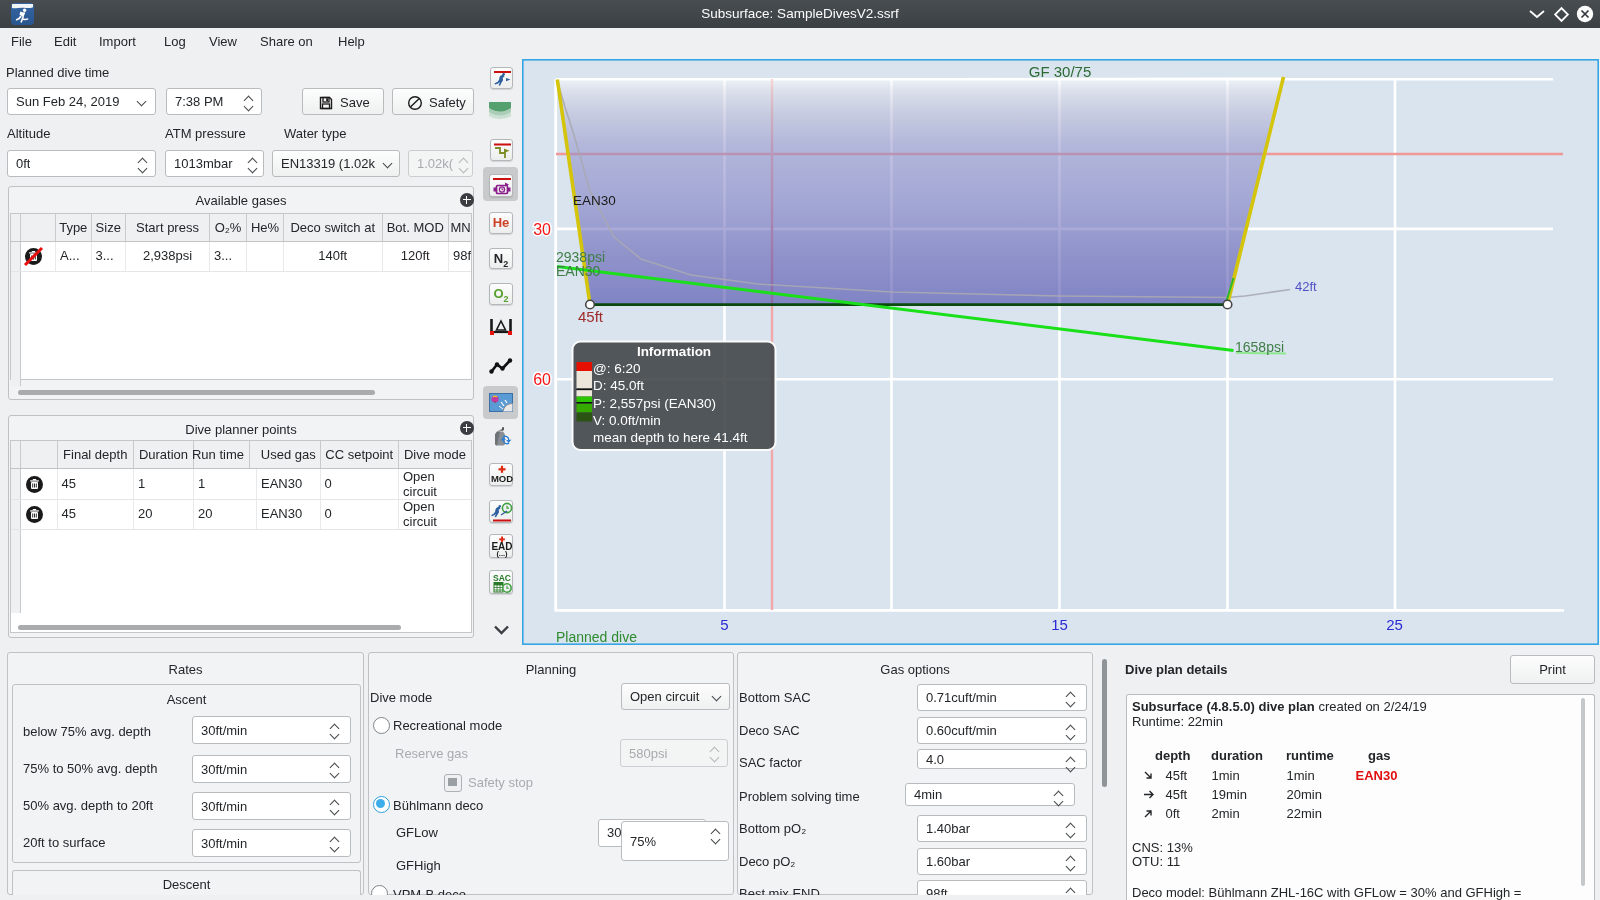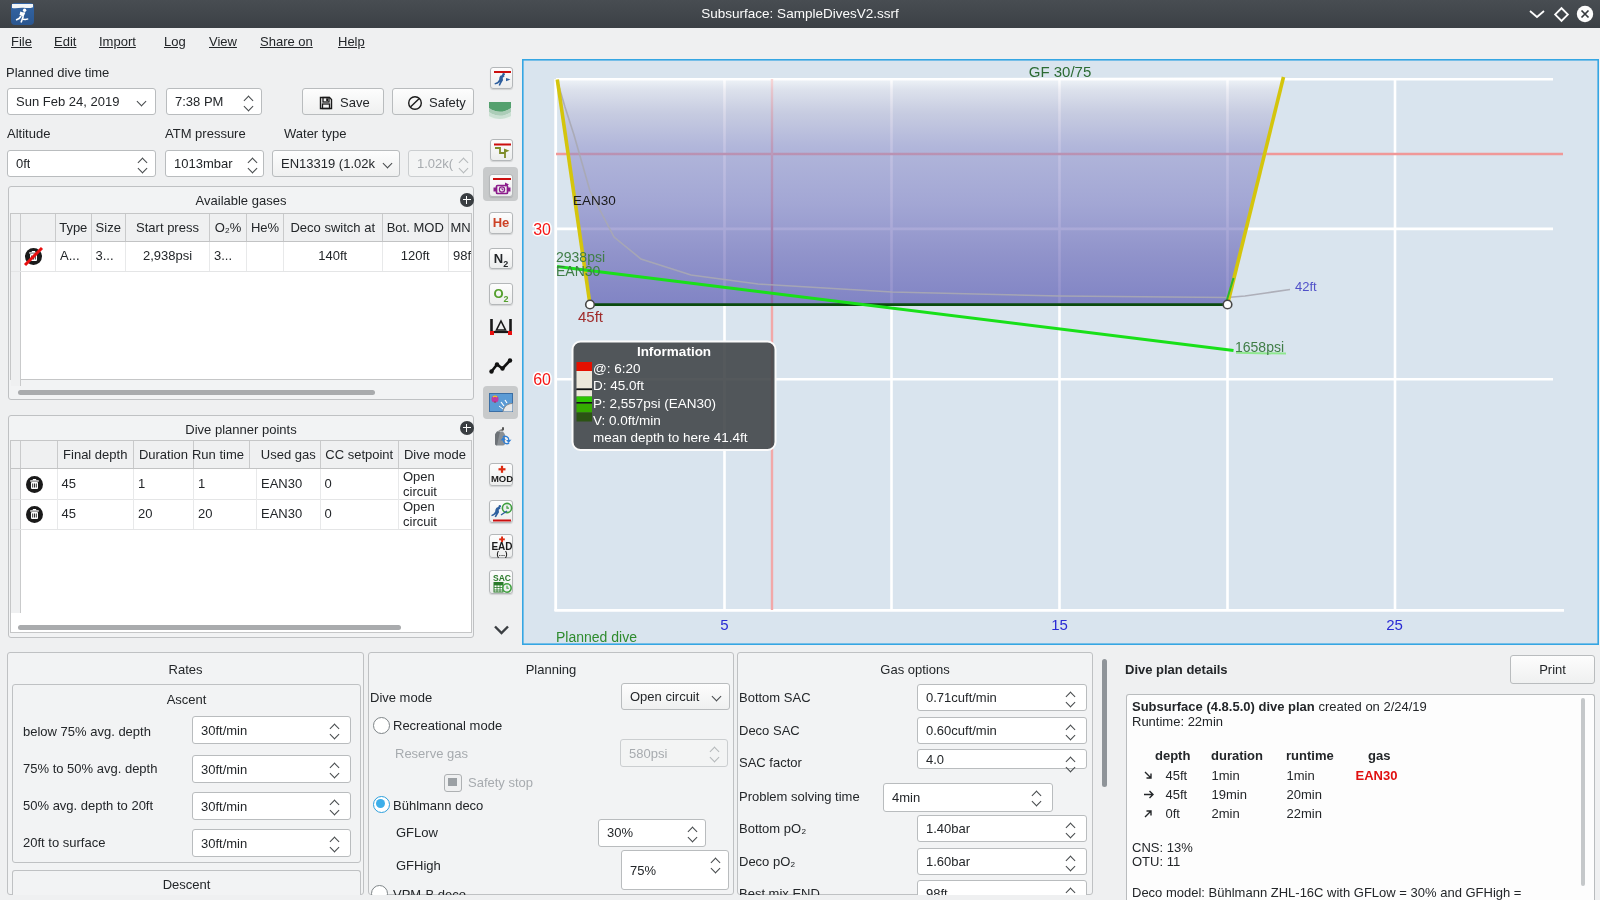--- a/index.html
+++ b/index.html
@@ -4,21 +4,21 @@
 * { margin:0; padding:0; box-sizing:border-box; }
 html,body { width:1600px; height:900px; overflow:hidden; }
 body { font-family:"Liberation Sans", sans-serif; font-size:13px; color:#232629; background:#eff0f1; position:relative; }
 .abs { position:absolute; }
 
 #titlebar { position:absolute; left:0; top:0; width:1600px; height:28px; background:linear-gradient(#484d52,#3b4045); color:#fcfcfc; }
 #titlebar .title { position:absolute; left:0; right:0; top:0; height:28px; text-align:center; line-height:28px; font-size:13.5px; }
 #appicon { position:absolute; left:11px; top:3px; width:23px; height:22px; background:linear-gradient(#3465a4,#2a568f); border-radius:4px; }
 
 #menubar { position:absolute; left:0; top:28px; width:1600px; height:28px; background:#eff0f1; }
-#menubar span { position:absolute; top:0; line-height:28px;text-decoration:underline; }
+#menubar span { position:absolute; top:0; line-height:28px; }
 
 .lbl { position:absolute; white-space:nowrap; }
 .spin, .combo, .btn { position:absolute; background:#fff; border:1px solid #b9bcbe; border-radius:3px; }
 .spin .v, .combo .v { position:absolute; left:8px; top:0; bottom:0; display:flex; align-items:center; white-space:nowrap; overflow:hidden; }
 .btnface { background:linear-gradient(#fdfdfd,#eff0f0); }
 .dis { background:#f3f4f4; border-color:#cbced0; color:#a7abaf; }
 .ch { position:absolute; width:7px; height:7px; border:solid #45484b; border-width:0 1.6px 1.6px 0; }
 .chd { transform:rotate(45deg); }
 .chu { transform:rotate(-135deg); }
 .dis .ch { border-color:#b4b8ba; }
@@ -483,21 +483,21 @@
 <div class="lbl" style="left:468px;top:775px;color:#a7abaf">Safety stop</div>
 <div class="radio on" style="left:372.5px;top:795.5px"></div>
 <div class="lbl" style="left:393px;top:797.5px">Bühlmann deco</div>
 <div class="lbl" style="left:396px;top:825px">GFLow</div>
 <div class="spin" style="left:598px;top:818.5px;width:108px;height:28px">
     <div class="v">30%</div>
     <span class="ch chu" style="right:9px;top:8px"></span>
     <span class="ch chd" style="right:9px;top:14px"></span>
   </div>
 <div class="lbl" style="left:396px;top:858px">GFHigh</div>
-<div class="spin" style="left:621px;top:850px;width:108px;height:40px">
+<div class="spin" style="left:621px;top:821px;width:108px;height:40px">
     <div class="v">75%</div>
     <span class="ch chu" style="right:9px;top:8px"></span>
     <span class="ch chd" style="right:9px;top:14px"></span>
   </div>
 <div class="radio" style="left:371px;top:884.5px"></div>
 <div class="lbl" style="left:393px;top:886.5px">VPM-B deco</div>
 
 <div class="grp" style="left:737px;top:652px;width:356px;height:243px">
   <div class="gtitle" style="top:9px">Gas options</div>
 </div>
@@ -513,21 +513,21 @@
     <span class="ch chu" style="right:12px;top:7.5px"></span>
     <span class="ch chd" style="right:12px;top:13.5px"></span>
   </div>
 <div class="lbl" style="left:739px;top:755px">SAC factor</div>
 <div class="spin" style="left:917px;top:749px;width:170px;height:20px">
     <div class="v">4.0</div>
     <span class="ch chu" style="right:12px;top:7.5px"></span>
     <span class="ch chd" style="right:12px;top:13.5px"></span>
   </div>
 <div class="lbl" style="left:739px;top:789px">Problem solving time</div>
-<div class="spin" style="left:883px;top:783px;width:170px;height:29px">
+<div class="spin" style="left:905px;top:783px;width:170px;height:23px">
     <div class="v">4min</div>
     <span class="ch chu" style="right:12px;top:7.5px"></span>
     <span class="ch chd" style="right:12px;top:13.5px"></span>
   </div>
 <div class="lbl" style="left:739px;top:821px">Bottom pO₂</div>
 <div class="spin" style="left:917px;top:815px;width:170px;height:27px">
     <div class="v">1.40bar</div>
     <span class="ch chu" style="right:12px;top:7.5px"></span>
     <span class="ch chd" style="right:12px;top:13.5px"></span>
   </div>

